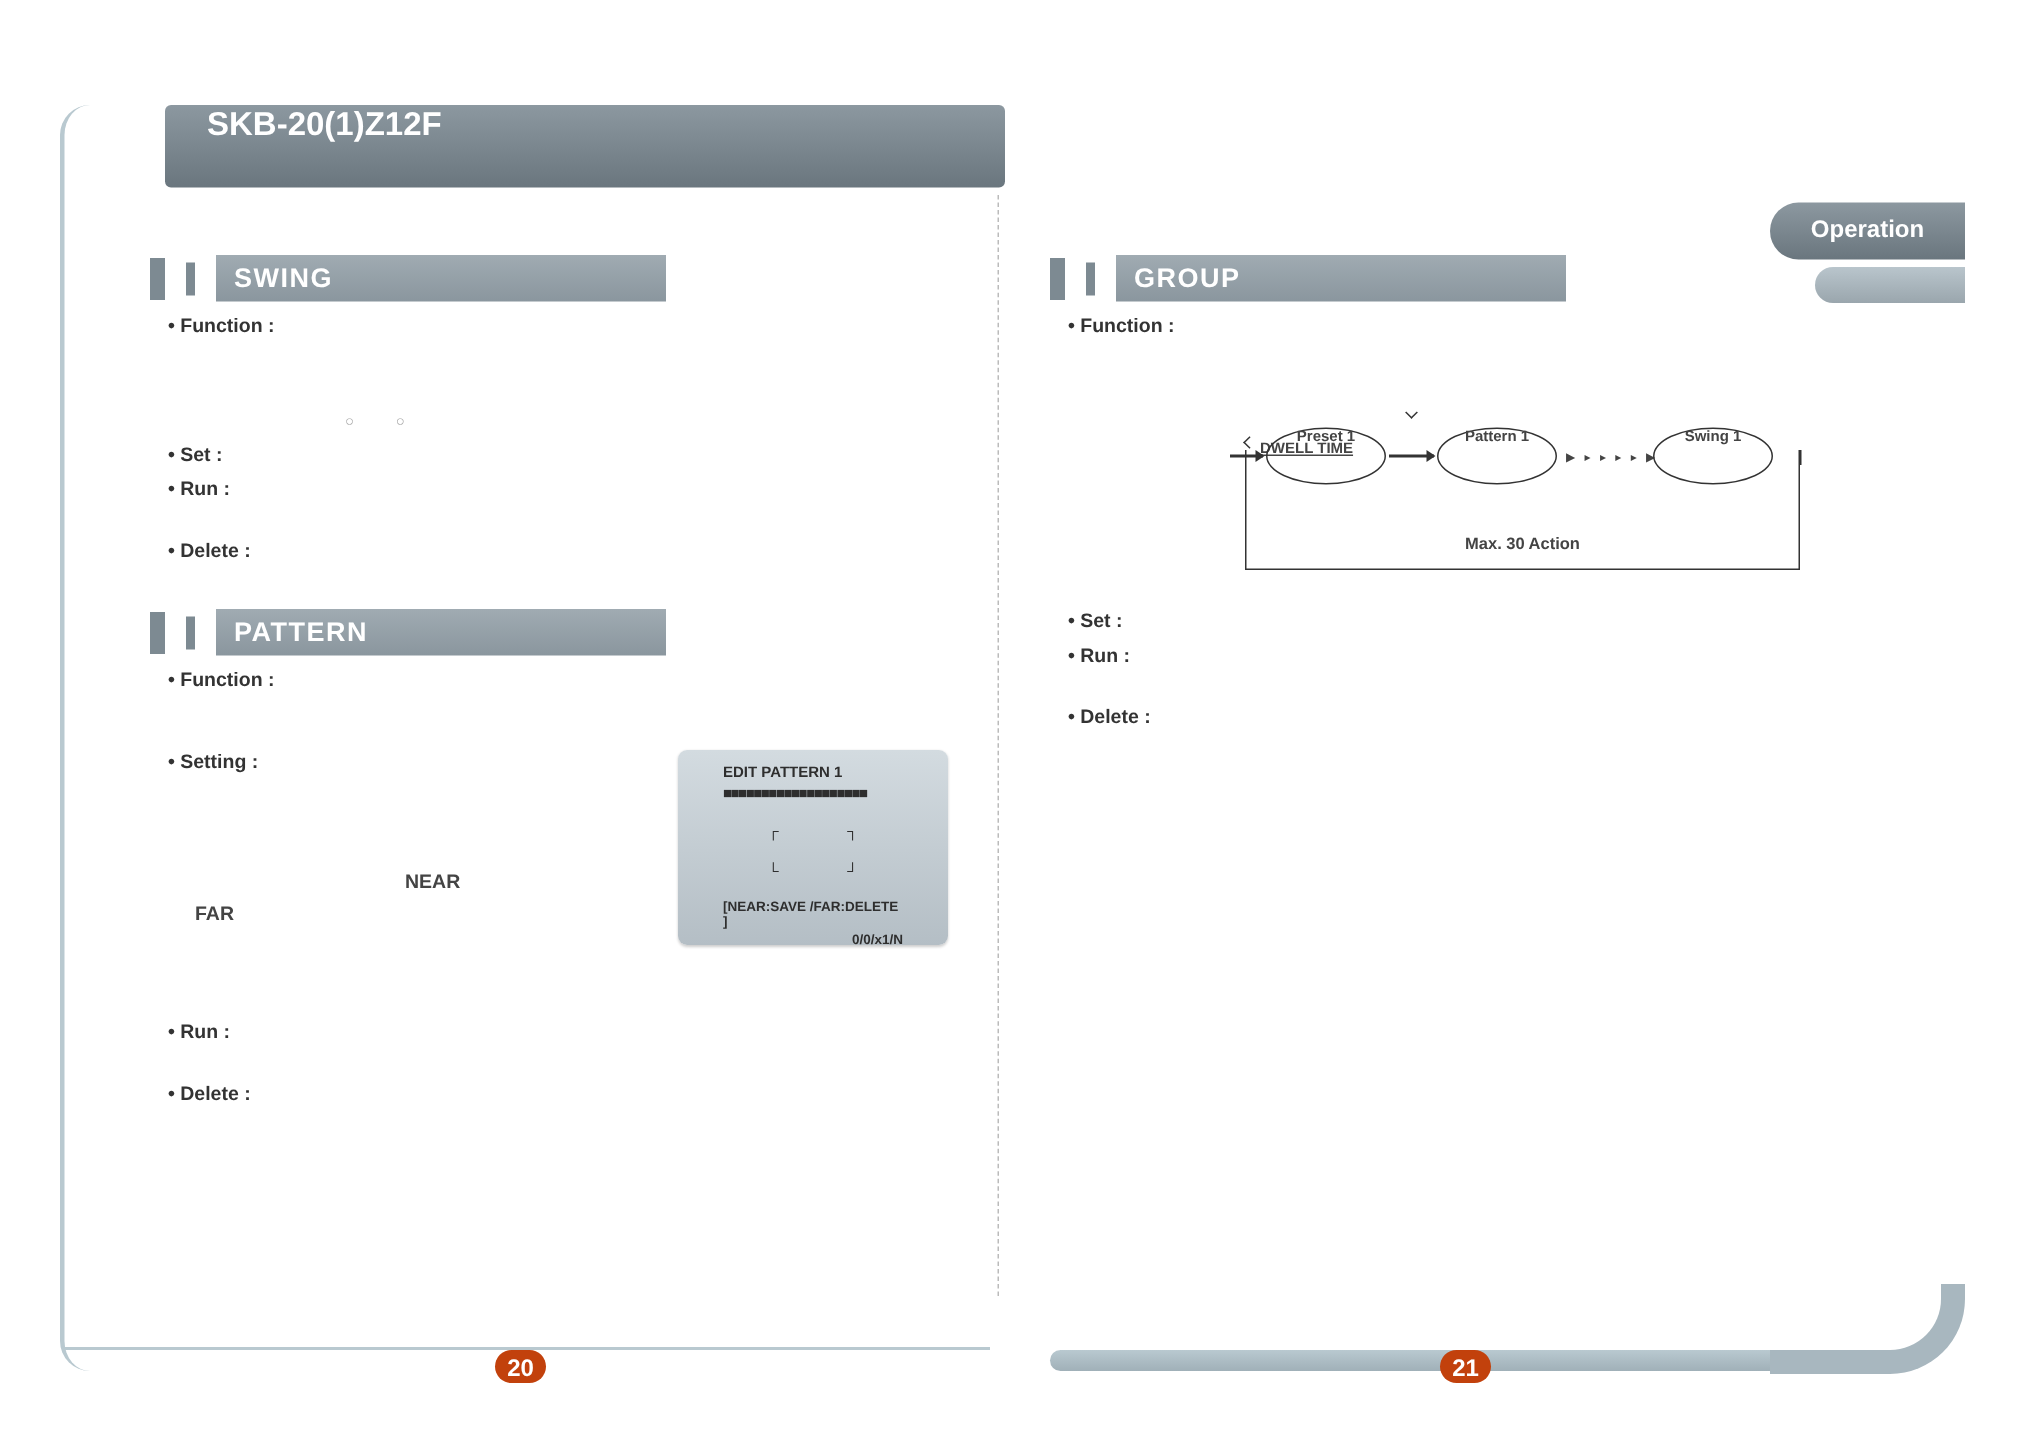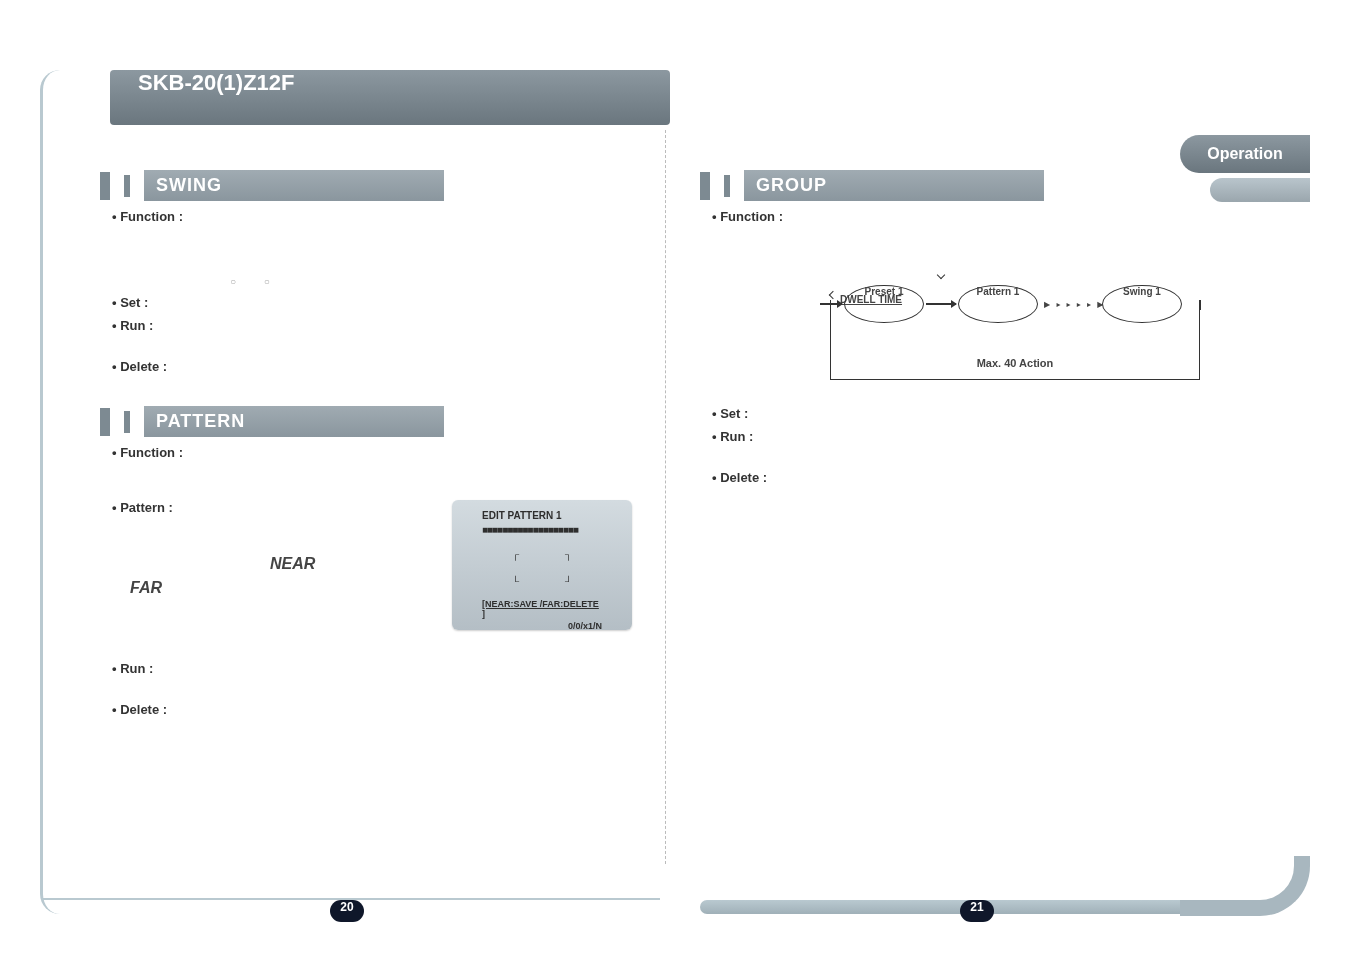--- a/index.html
+++ b/index.html
@@ -100,21 +100,21 @@
     border-radius: 6px;
     padding: 10px 30px;
     font-size: 10px;
     color: #2e2e2e;
     font-weight: bold;
     box-shadow: 0 1px 2px rgba(0,0,0,0.2);
   }
   .lcd .bar { margin-top: 3px; letter-spacing: -1px; }
   .lcd .corners { margin: 14px auto 0 auto; width: 60px; display: flex; justify-content: space-between; }
   .lcd .row2 { margin-top: 16px; }
-  .lcd .foot { margin-top: 12px; font-size: 9px; text-decoration: underline; }
+  .lcd .foot { margin-top: 12px; font-size: 9px; }
   .lcd .foot2 { text-align: right; font-size: 9px; margin-top: 2px; }
 
   
   .grp-diagram {
     position: absolute;
     left: 130px; top: 90px;
     width: 370px; height: 120px;
   }
   .grp-frame {
     position: absolute;
@@ -191,33 +191,32 @@
   .pg-swoosh {
     position:absolute; right:40px; bottom:38px; width:130px; height:60px;
     border-bottom:16px solid #a8b7bf;
     border-right:16px solid #a8b7bf;
     border-bottom-right-radius:50px;
   }
   .pg-num {
     position: absolute;
     bottom: 32px;
     width: 34px; height: 22px;
-    background: #0f172a;
+    background: #c2410c;
     color: #fff;
     border-radius: 11px;
-    display: flex; align-items: flex-start; justify-content: center;
-    font-size: 12px; font-weight: bold;
+    display: flex; align-items: flex-end; justify-content: center;
+    font-size: 16px; font-weight: bold;
   }
   .pg-num.left { left: 330px; }
   .pg-num.right { left: 960px; }
 
   .near-far {
-    margin-top: 40px;
-    font-size: 16px;
-    font-style: italic;
+    margin-top: 65px;
+    font-size: 13px;
   }
   .near-far .near { font-weight: bold; margin-left: 170px; }
   .near-far .far  { font-weight: bold; margin-left: 30px; display:block; margin-top:6px;}
   .dot-row { margin-left:130px; margin-top:20px; color:#aaa; font-size:10px;}
 </style>
 </head>
 <body>
 
 <div class="frame-left"></div>
 
@@ -249,21 +248,21 @@
 
   <div class="gap"></div>
 
   <div class="section-heading">
     <div class="sec-accent"></div>
     <div class="sec-accent small"></div>
     <div class="sec-title">PATTERN</div>
   </div>
   <div class="bullet">• Function :</div>
   <div class="gap"></div>
-  <div class="bullet">• Pattern :</div>
+  <div class="bullet">• Setting :</div>
 
   <div class="near-far">
     <span class="near">NEAR</span>
     <span class="far">FAR</span>
   </div>
 
   <div class="gap"></div>
     <div class="gap"></div>
   <div class="bullet">• Run :</div>
   <div class="small-gap"></div>
@@ -305,21 +304,21 @@
     <div class="arrow-h" style="left:96px; width:30px;"></div>
     <div class="node" style="left:128px;">
       <span>Pattern   1</span>
     </div>
     <div class="dots" style="left:214px;">▶ ▸ ▸ ▸ ▸ ▶</div>
     <div class="node" style="left:272px;">
       <span>Swing   1</span>
     </div>
 
     <div class="grp-frame">
-      <div class="max-label">Max. 40 Action</div>
+      <div class="max-label">Max. 30 Action</div>
     </div>
   </div>
 
   <div style="height:170px;"></div>
   <div class="bullet">• Set :</div>
   <div class="bullet">• Run :</div>
   <div class="small-gap"></div>
   <div class="bullet">• Delete :</div>
 </div>
 

